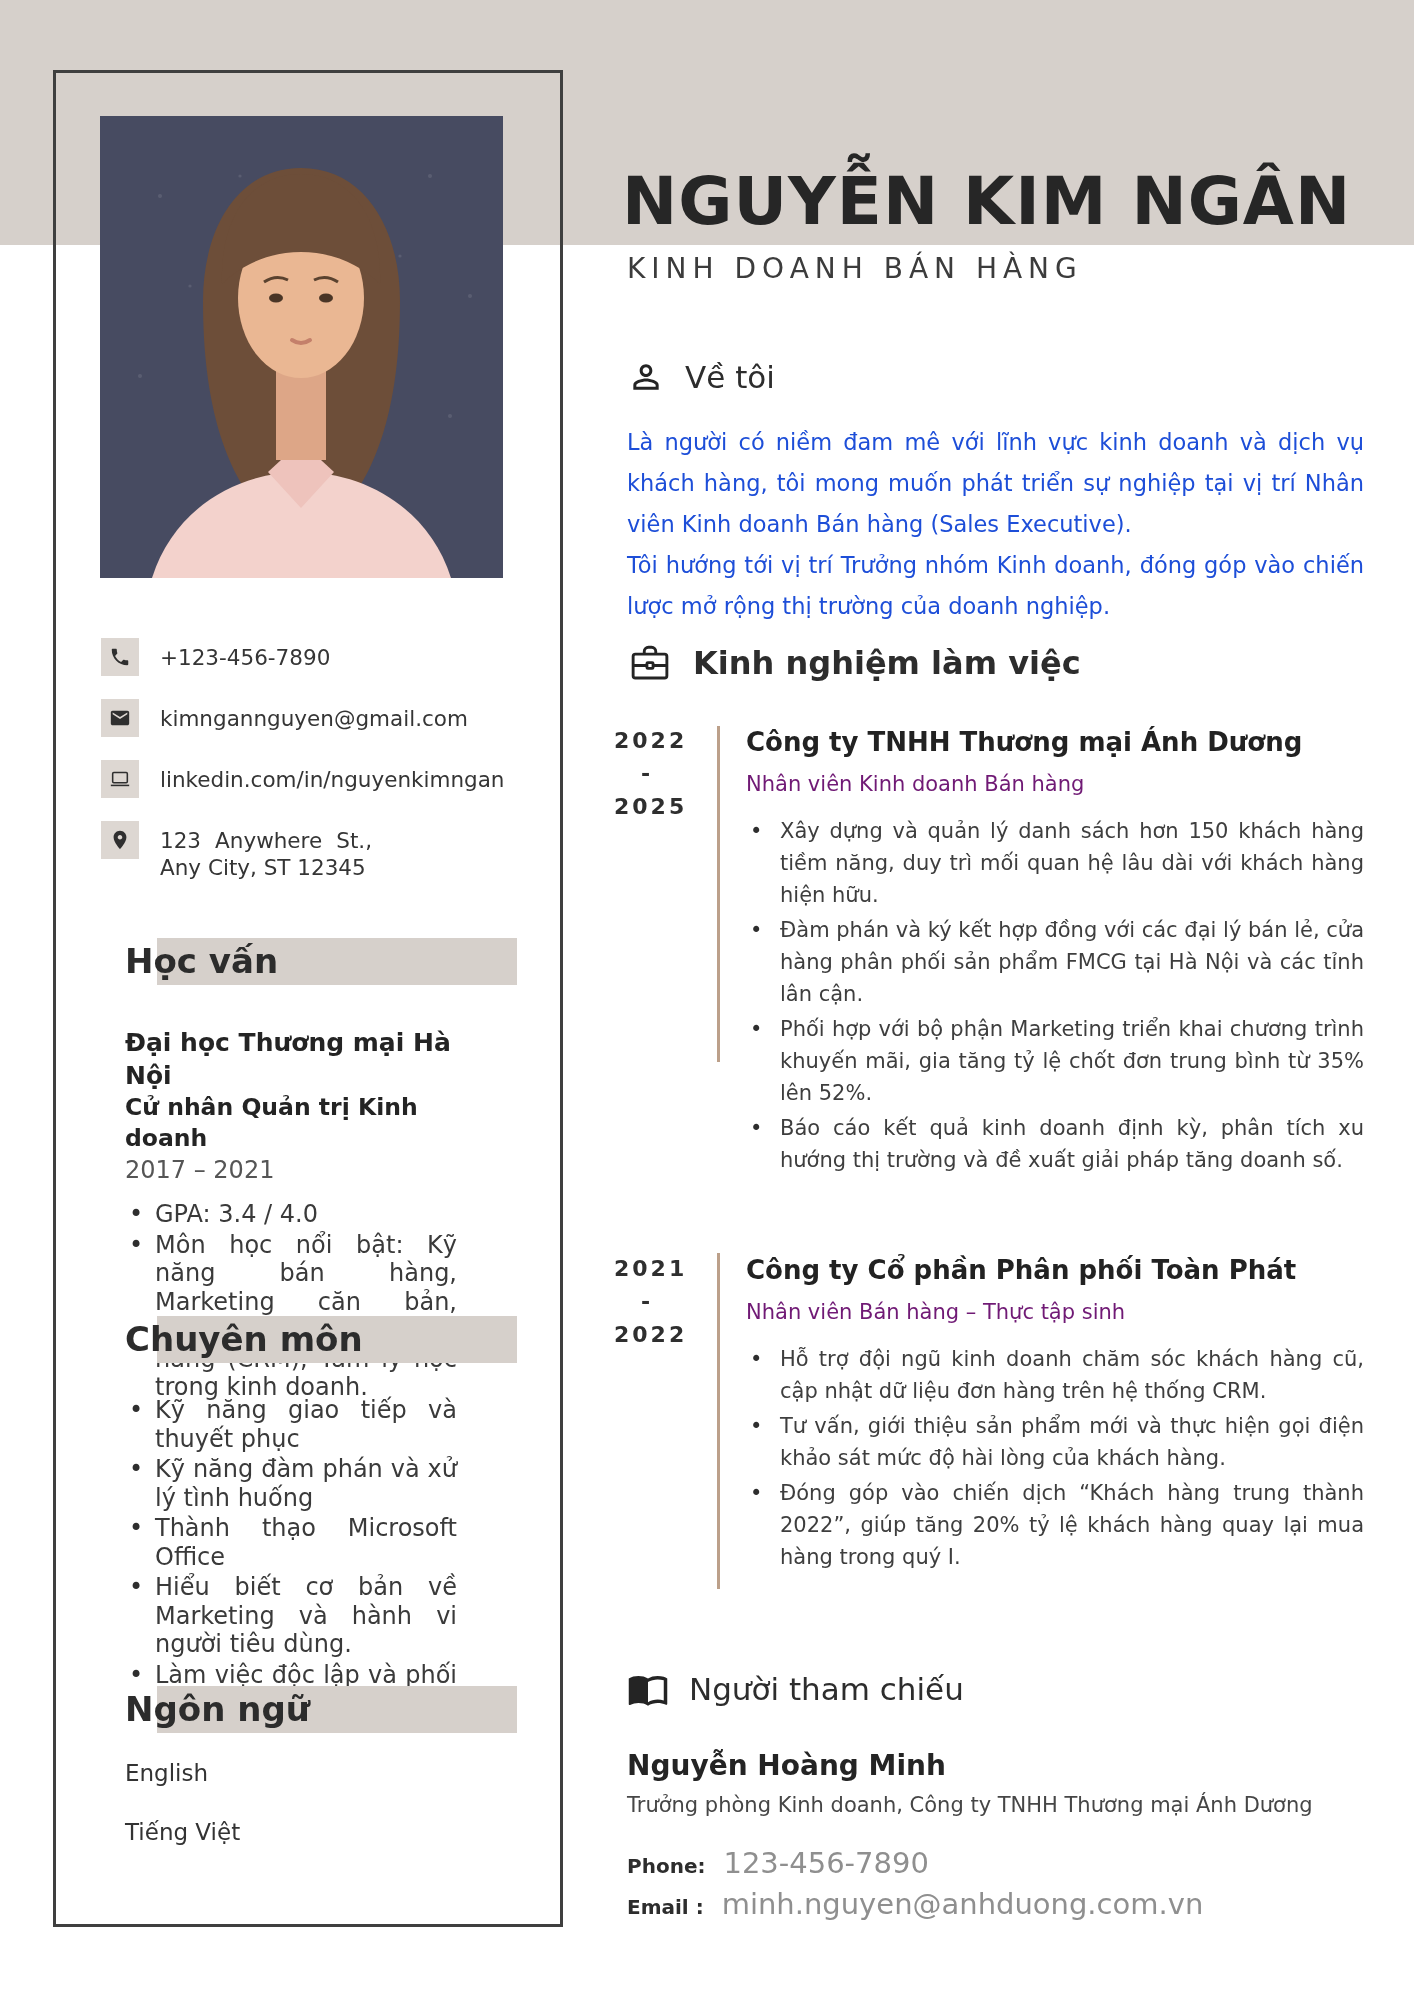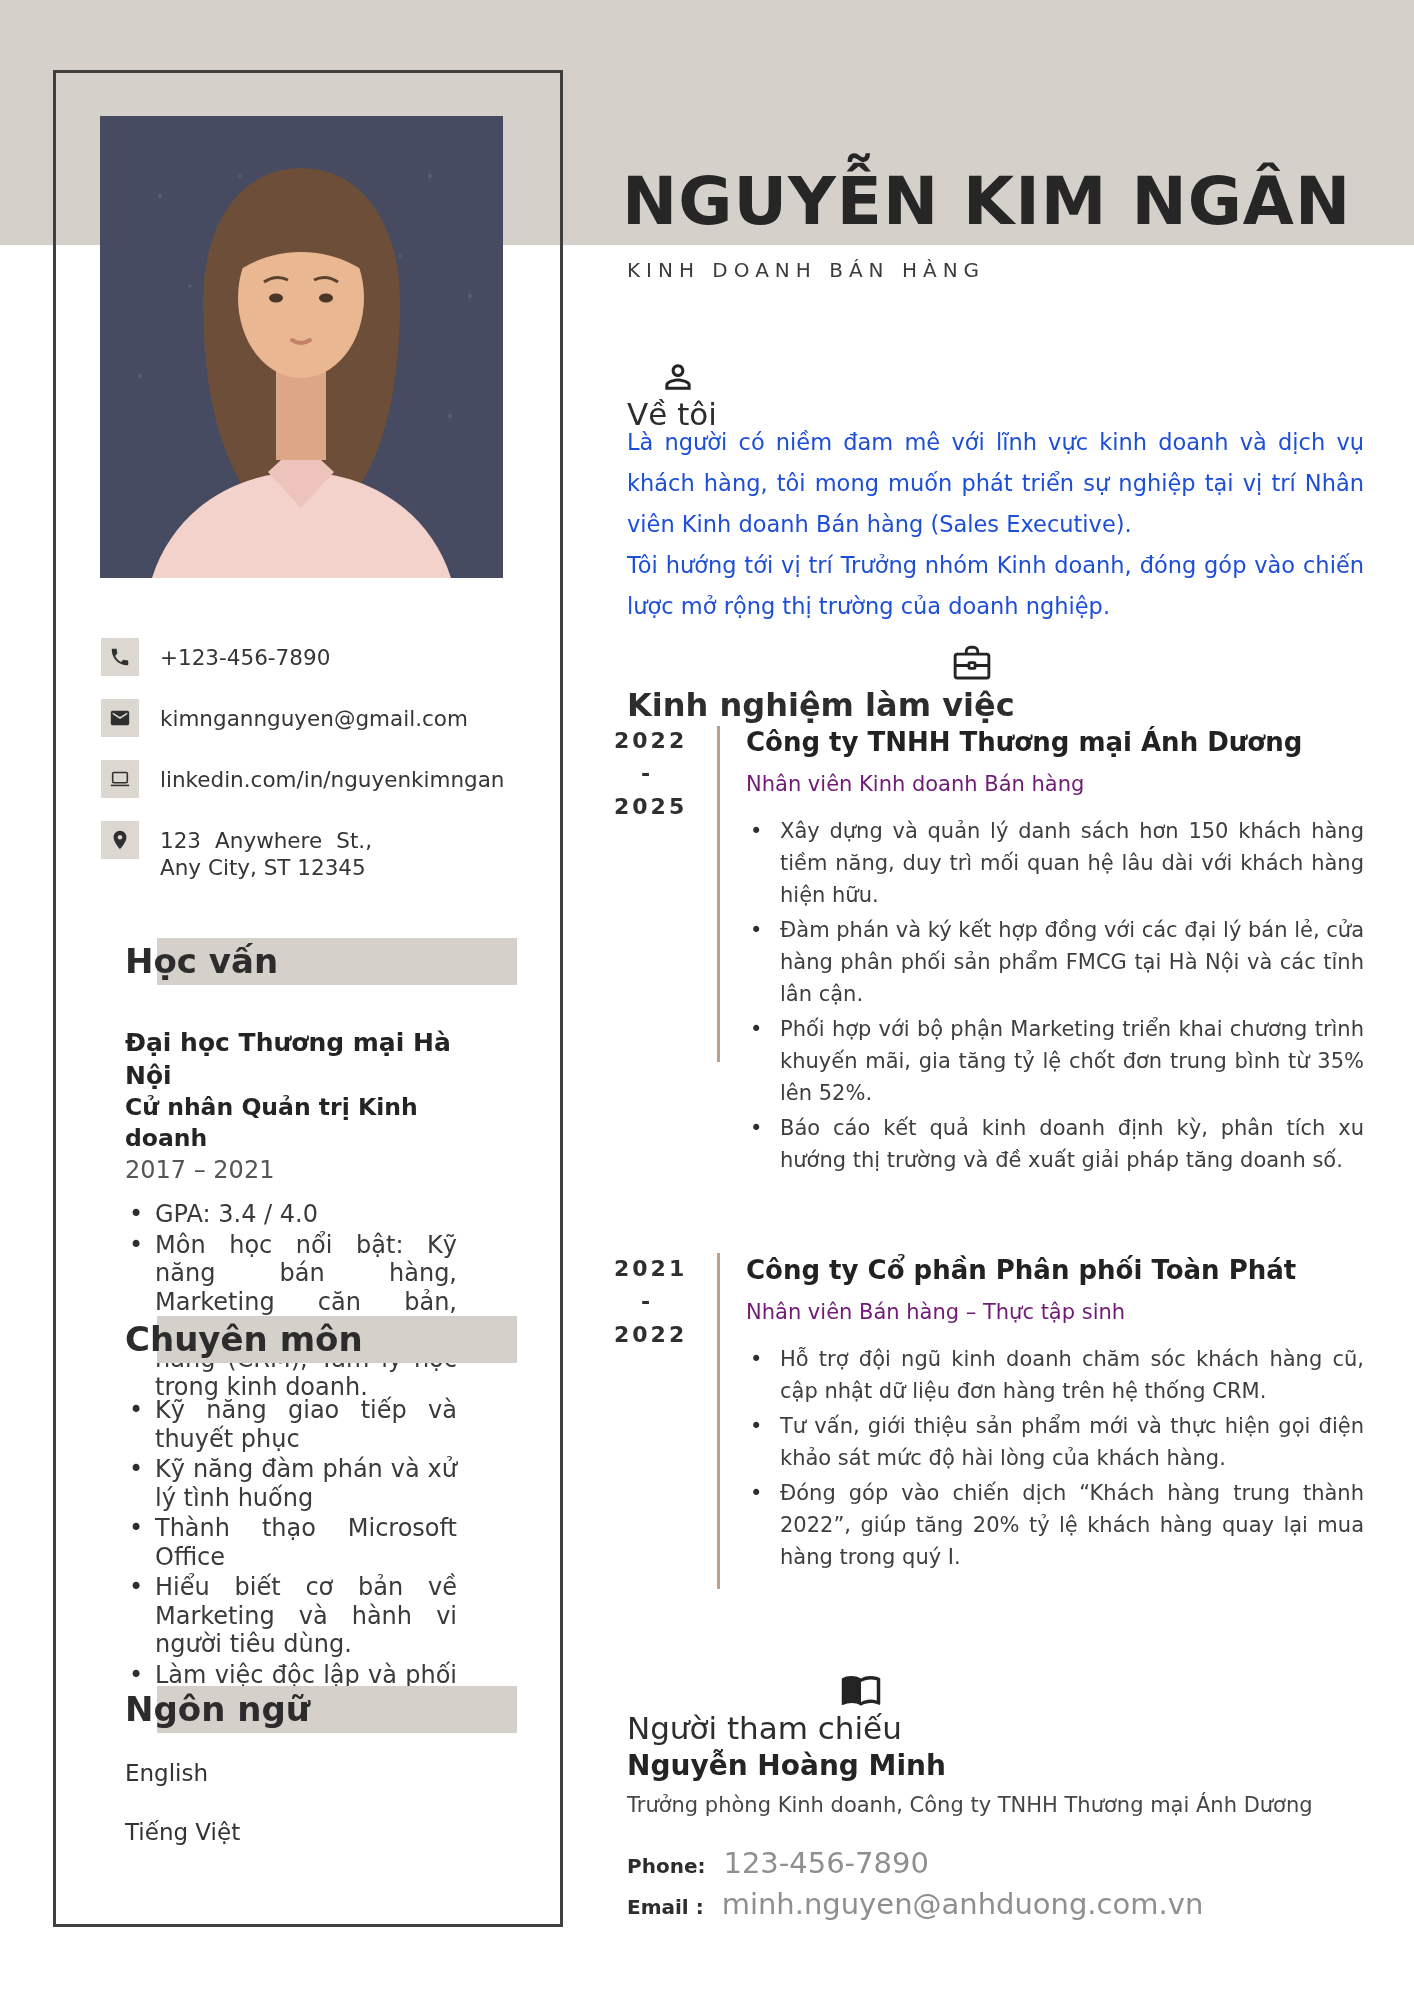--- a/index.html
+++ b/index.html
@@ -37,23 +37,23 @@
   .blt li{position:relative;font-size:24px;line-height:28.5px;color:#3a3a3a;
           margin-bottom:2px;text-align:justify;}
   .blt li::before{content:"•";position:absolute;left:-26px;top:0;color:#2e2e2e;}
   
   .skills{position:absolute;left:125px;top:1382px;width:332px;}
   .langs{position:absolute;left:125px;top:1760px;width:300px;font-size:23px;color:#333;}
   .langs div{margin-bottom:33px;}
   
   .name{position:absolute;left:622px;top:162px;width:760px;font-size:66px;line-height:1.2;
         font-weight:800;letter-spacing:1px;color:#262626;white-space:nowrap;}
-  .subtitle{position:absolute;left:627px;top:252px;font-size:20px;letter-spacing:6px;
-        color:#3c3c3c;white-space:nowrap;margin-top:6px;}
-  .sec-h{position:absolute;left:627px;display:flex;align-items:flex-end;color:#2d2d2d;flex-direction:column;}
+  .subtitle{position:absolute;left:627px;top:252px;font-size:28px;letter-spacing:6px;
+        color:#3c3c3c;white-space:nowrap;}
+  .sec-h{position:absolute;left:627px;display:flex;align-items:center;color:#2d2d2d;}
   .sec-h .ic{display:flex;align-items:center;justify-content:center;margin-right:20px;color:#242424;}
   .sec-h .lbl{font-size:31px;font-weight:500;}
   .sec-h.bold .lbl{font-size:32px;font-weight:700;}
   .sh-about{top:358px;} .sh-exp{top:640px;} .sh-ref{top:1668px;}
   .about-tx{position:absolute;left:627px;top:422px;width:737px;font-size:22.5px;
         line-height:41px;color:#1d4ed8;text-align:justify;}
   .about-tx p{margin:0;}
   
   .dates{position:absolute;width:66px;text-align:center;font-size:22px;font-weight:700;
          letter-spacing:3px;color:#2f2f2f;}

